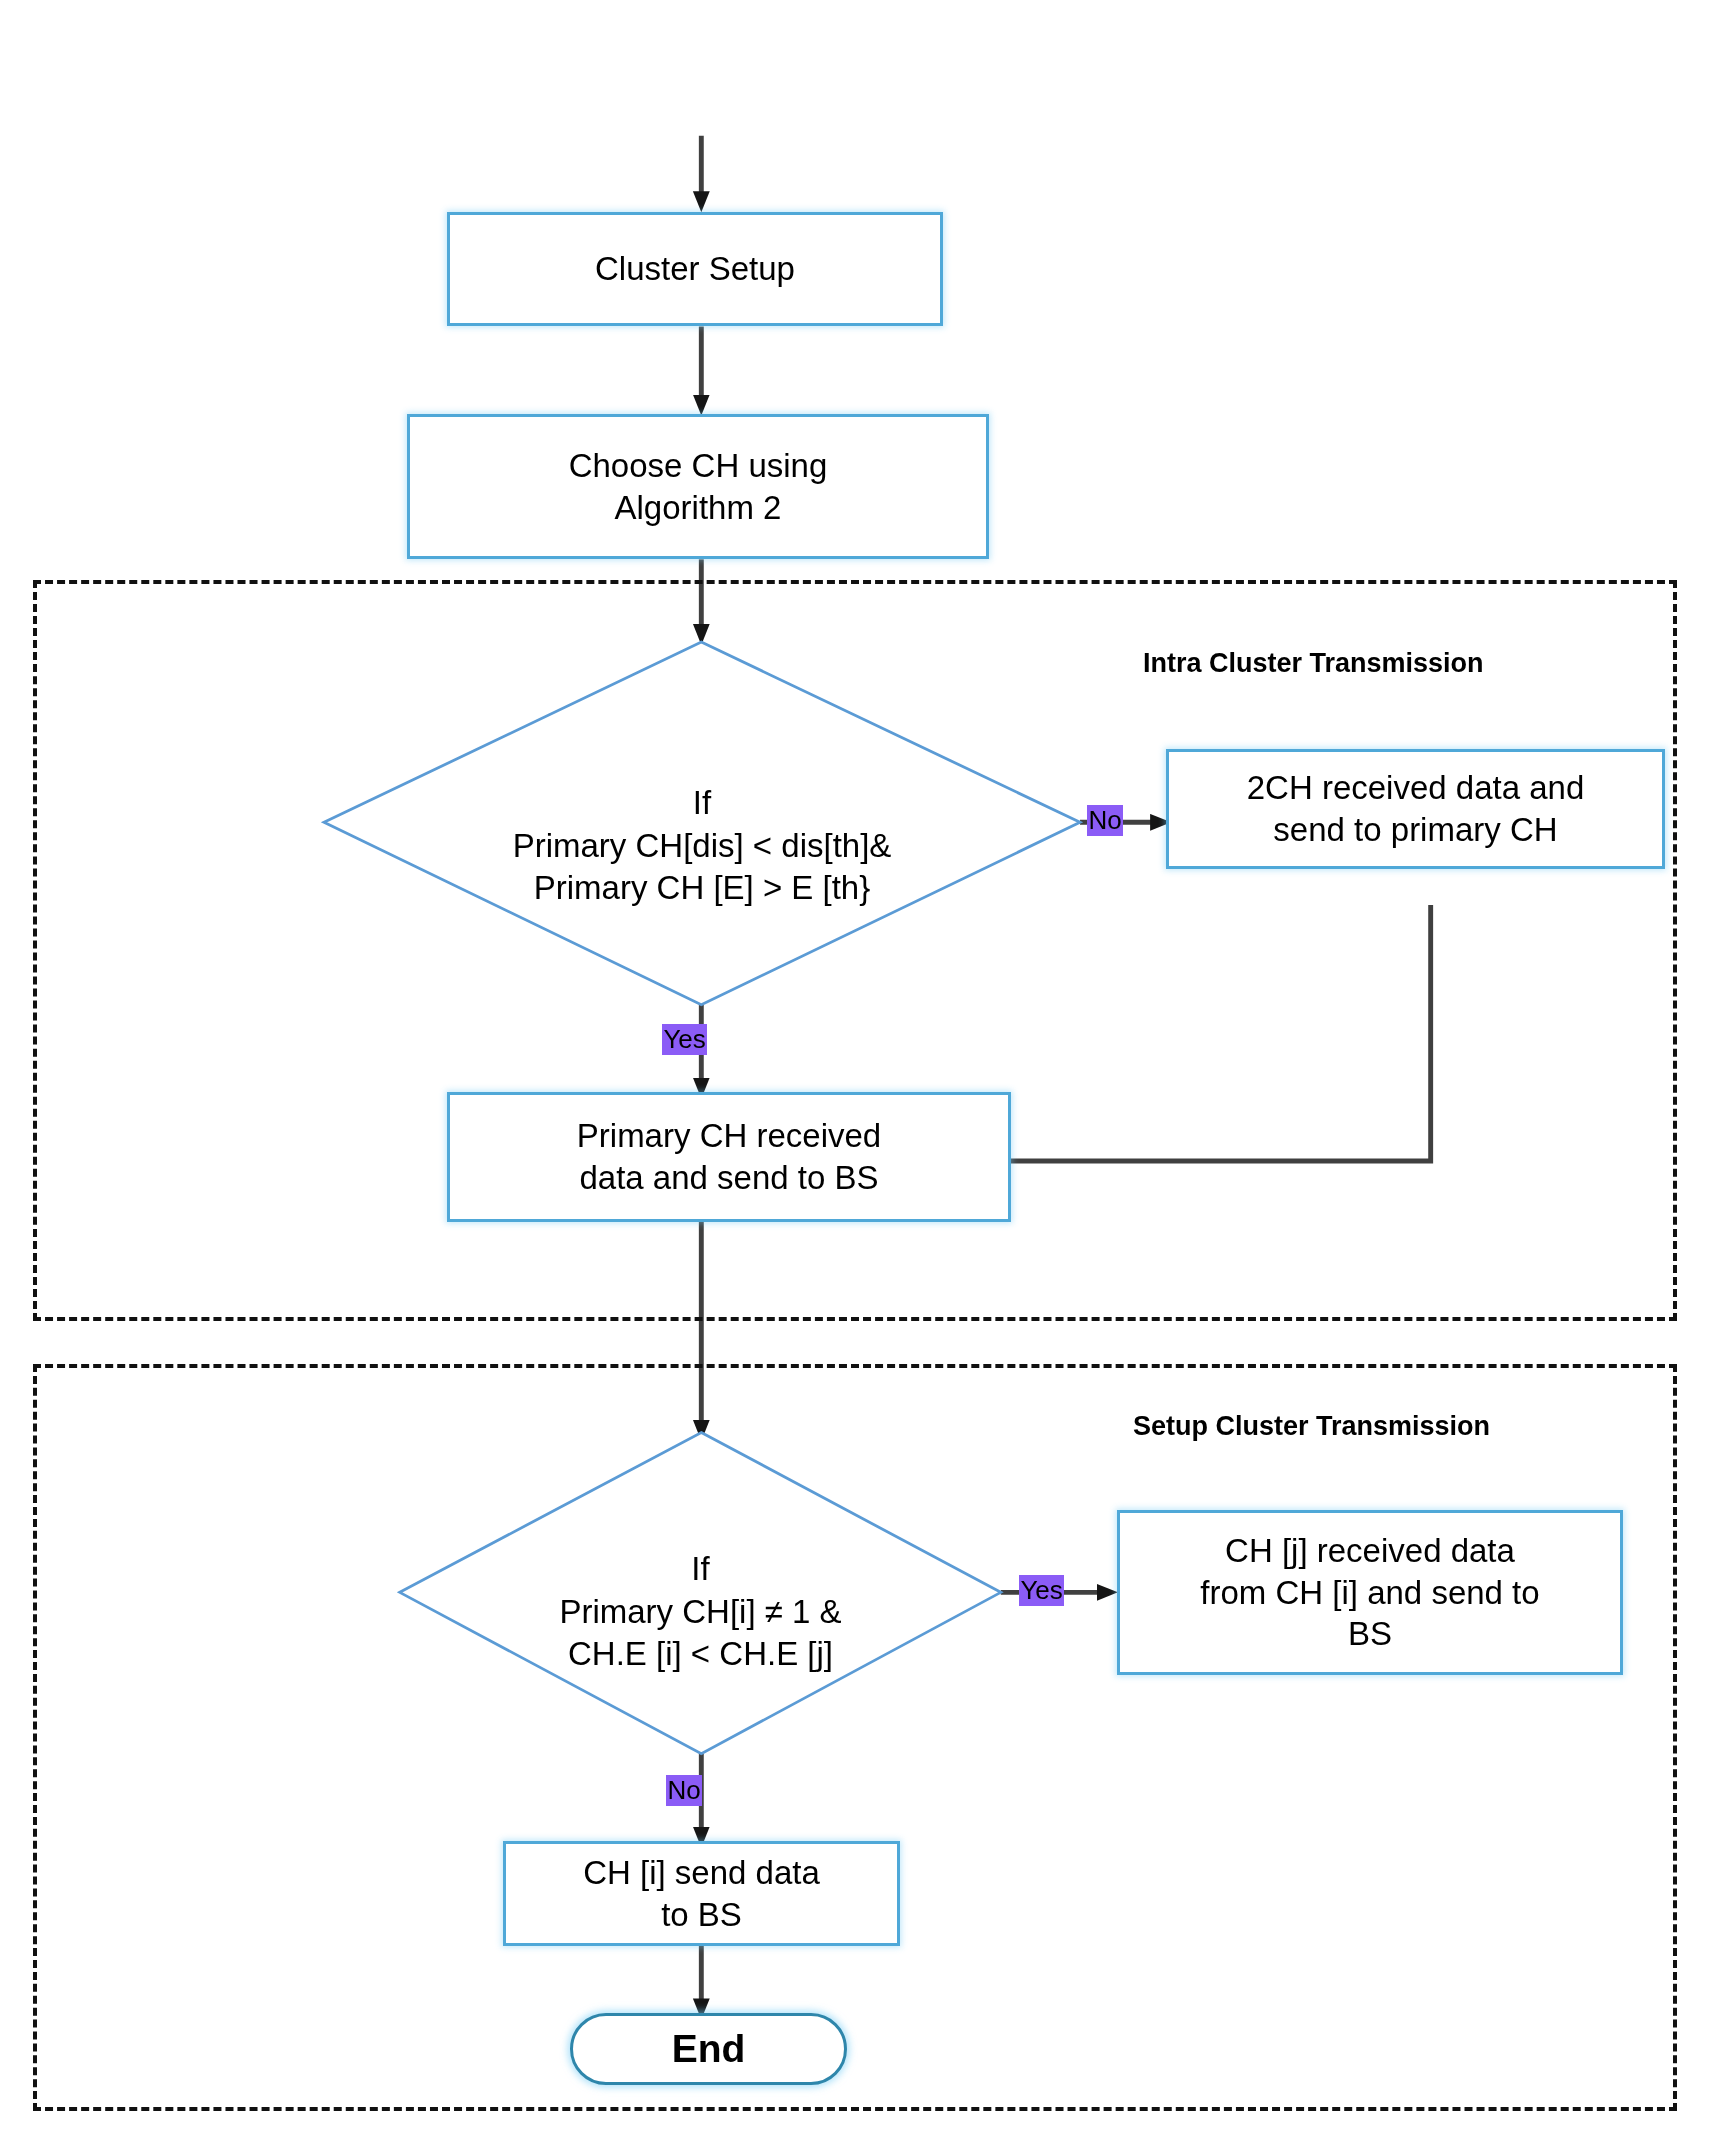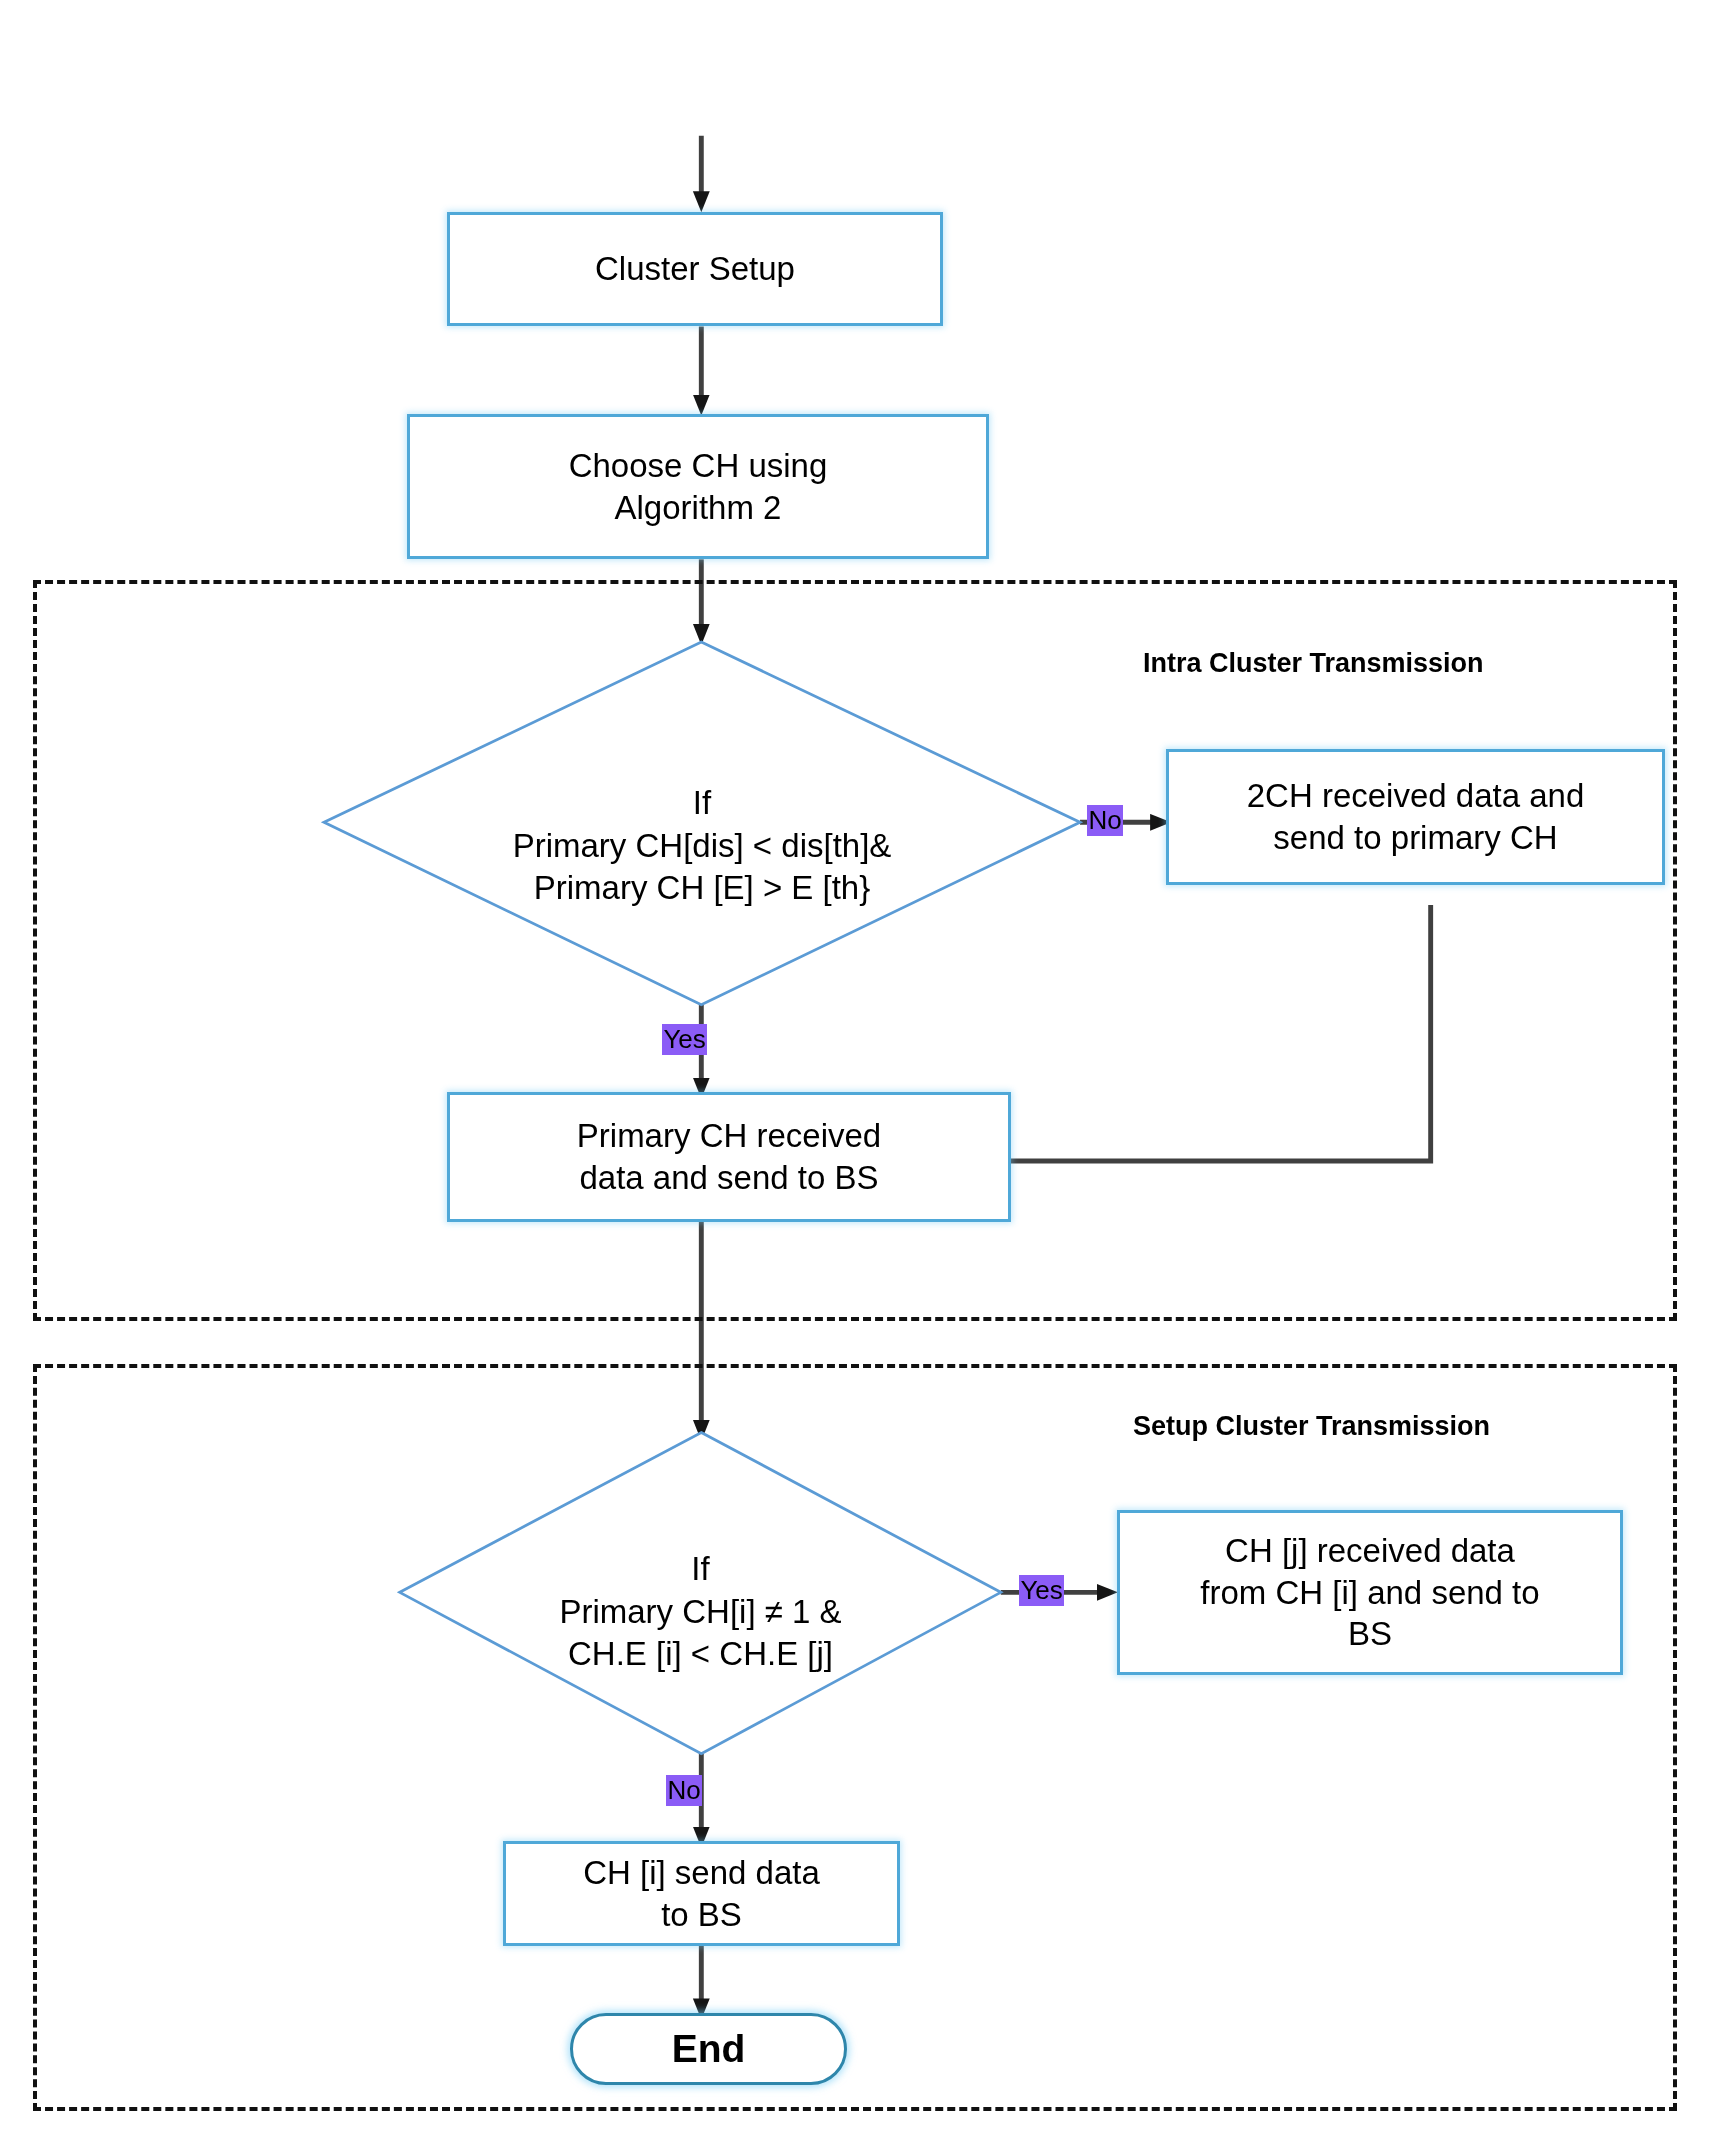--- a/index.html
+++ b/index.html
@@ -147,21 +147,21 @@
     <span class="txt" style="white-space:pre-line;">Choose CH using
 Algorithm 2</span>
   </div>
 
   <div class="diamond" style="left:324px; top:642px; width:756px; height:363px;">
     <span class="dlabel f-diamond" style="margin-top:45px;">If
 Primary CH[dis] &lt; dis[th]&amp;
 Primary CH [E] &gt; E [th}</span>
   </div>
 
-  <div class="node rect f-box" style="left:1166px; top:749px; width:499px; height:136px; white-space:pre-line;">
+  <div class="node rect f-box" style="left:1166px; top:749px; width:499px; height:120px; white-space:pre-line;">
     <span class="txt" style="white-space:pre-line;">2CH received data and
 send to primary CH</span>
   </div>
 
   <div class="node rect f-box" style="left:447px; top:1092px; width:564px; height:130px; white-space:pre-line;">
     <span class="txt" style="white-space:pre-line;">Primary CH received
 data and send to BS</span>
   </div>
 
   <div class="diamond" style="left:400px; top:1432px; width:601px; height:321px;">

